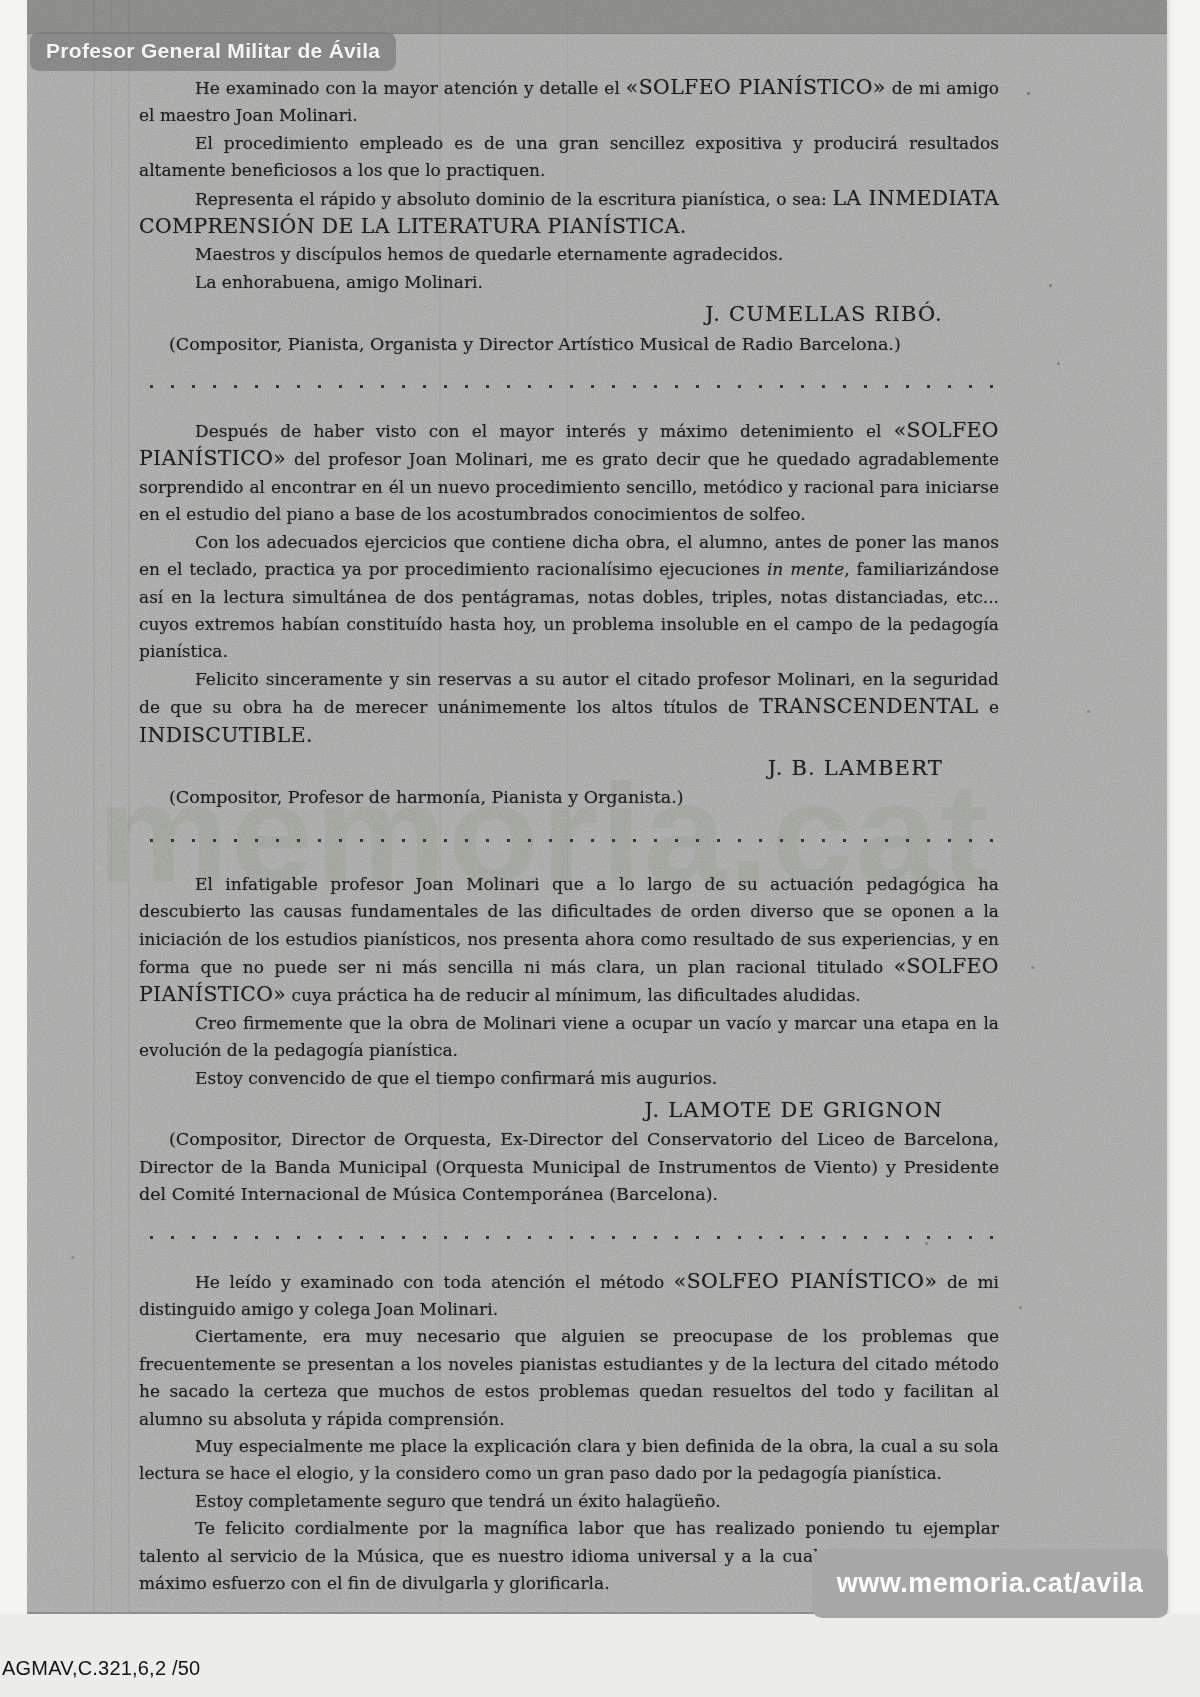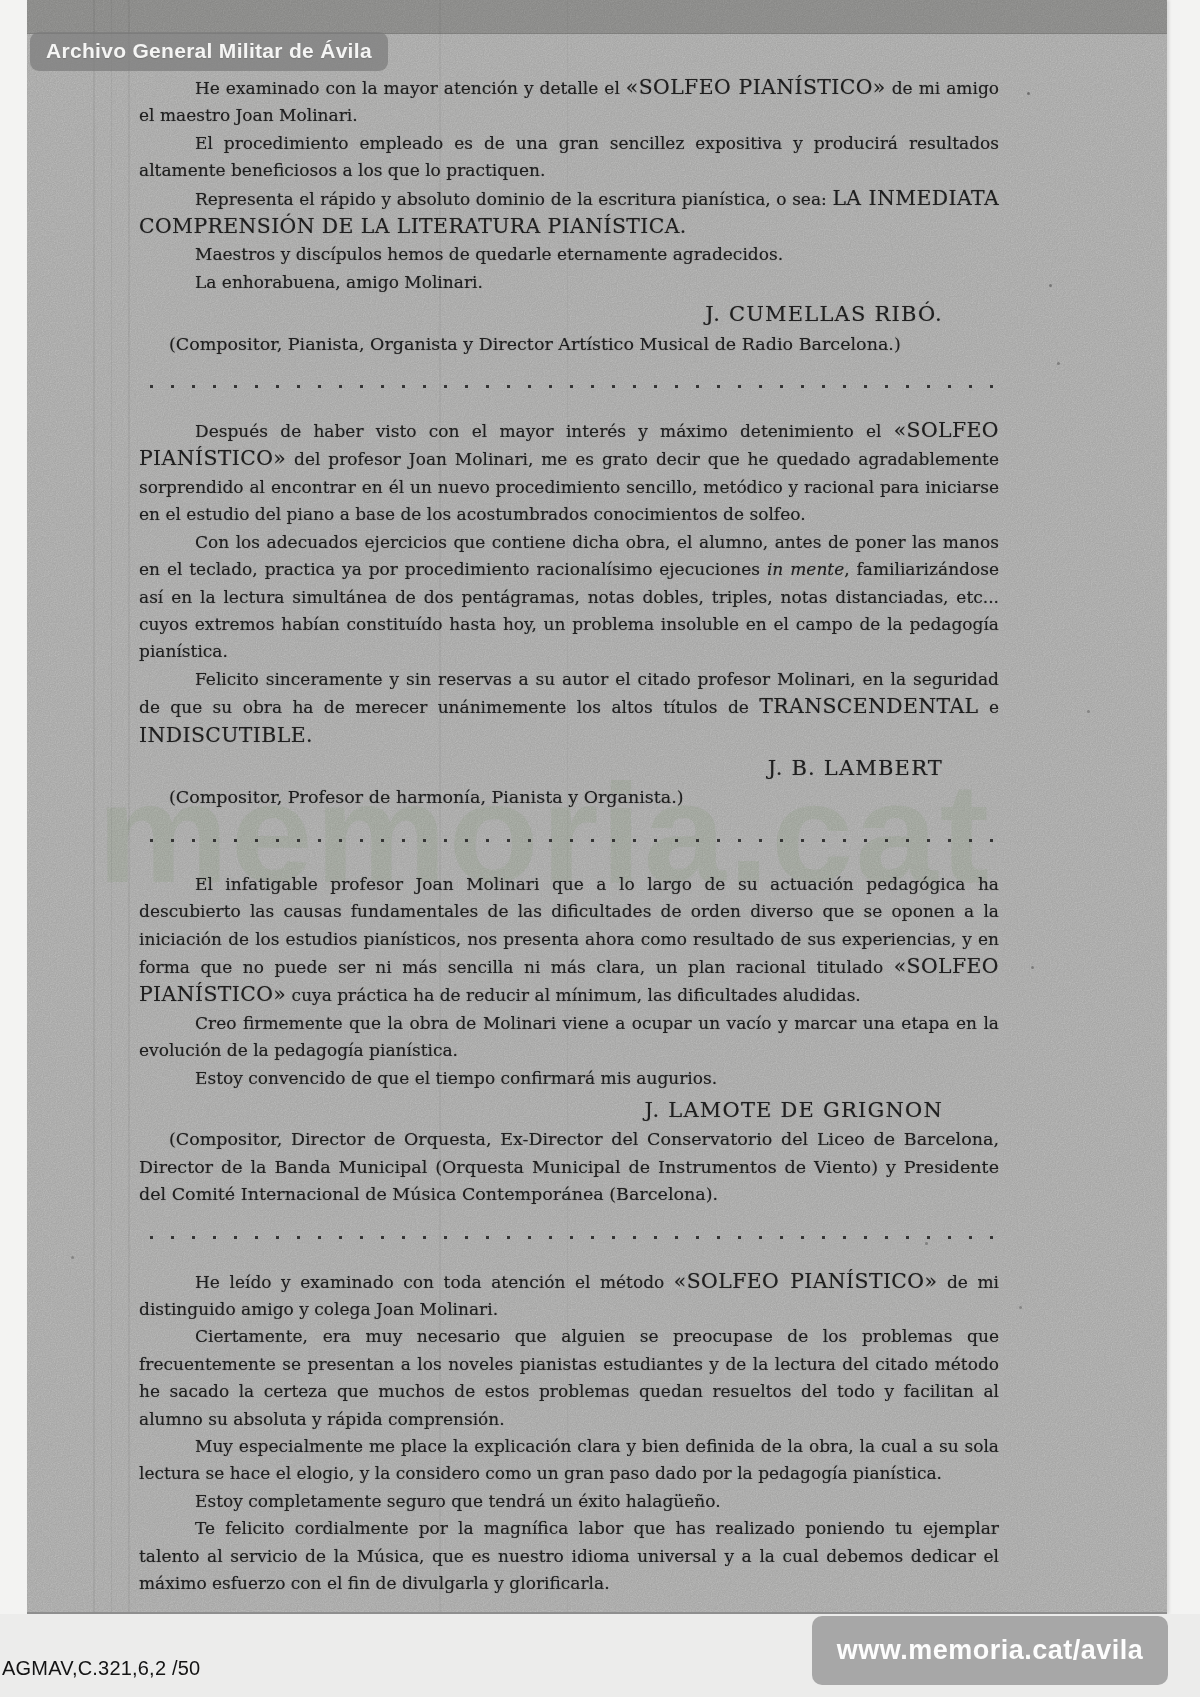--- a/index.html
+++ b/index.html
@@ -39,21 +39,21 @@
   .sigtitle{font-size:17.5px;}
   .content p.sigtitle{text-indent:30px;}
   .separator{height:5px;margin:25px 0 29px;background:
     radial-gradient(circle, #3d3d3d 1.5px, rgba(0,0,0,0) 1.9px) repeat-x;
     background-size:21px 5px;background-position:2px 1px;}
 
   
   .badge{position:absolute;left:30px;top:32px;padding:7px 16px 8px;border-radius:9px;
     background:rgba(124,124,124,.72);color:#f5f5f4;font-family:"Liberation Sans",sans-serif;
     font-weight:bold;font-size:21px;letter-spacing:.3px;text-shadow:0 1px 1px rgba(0,0,0,.15);}
-  .banner{position:absolute;left:812px;top:1616px;width:356px;height:69px;border-radius:10px;
+  .banner{position:absolute;left:812px;top:1549px;width:356px;height:69px;border-radius:10px;
     background:#a7a7a7;color:#fdfdfd;font-family:"Liberation Sans",sans-serif;font-weight:bold;
     font-size:27px;letter-spacing:.5px;display:flex;align-items:center;justify-content:center;}
   .refcode{position:absolute;left:2px;top:1657px;color:#141414;
     font-family:"Liberation Sans",sans-serif;font-size:20px;letter-spacing:.2px;}
   .bottom-strip{position:absolute;left:0;top:1614px;width:1200px;height:83px;background:#ececeb;}
 </style>
 </head>
 <body>
 
 <div class="canvas">
@@ -106,19 +106,19 @@
       <filter id="grainF">
         <feTurbulence type="fractalNoise" baseFrequency="0.85" numOctaves="2" stitchTiles="stitch"></feTurbulence>
         <feColorMatrix type="matrix" values="0 0 0 0 0  0 0 0 0 0  0 0 0 0 0  0.55 0.55 0.55 0 0"></feColorMatrix>
       </filter>
       <rect width="100%" height="100%" filter="url(#grainF)" opacity="0.16"></rect>
     </svg>
   </div>
 
   <div class="bottom-strip"></div>
 
-  <div class="badge">Archivo General Militar de Ávila</div>
+  <div class="badge">Profesor General Militar de Ávila</div>
 
   <div class="banner">www.memoria.cat/avila</div>
 
   <div class="refcode">AGMAV,C.321,6,2 /50</div>
 
 </div>
 
 </body></html>

